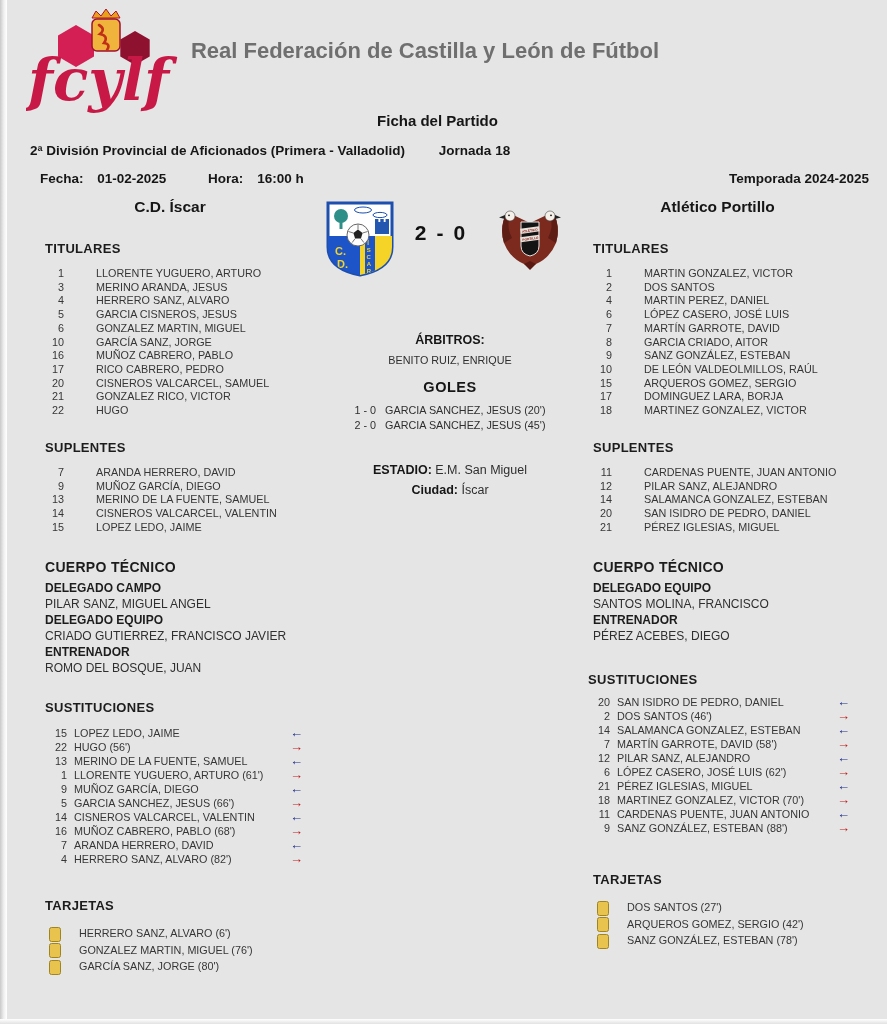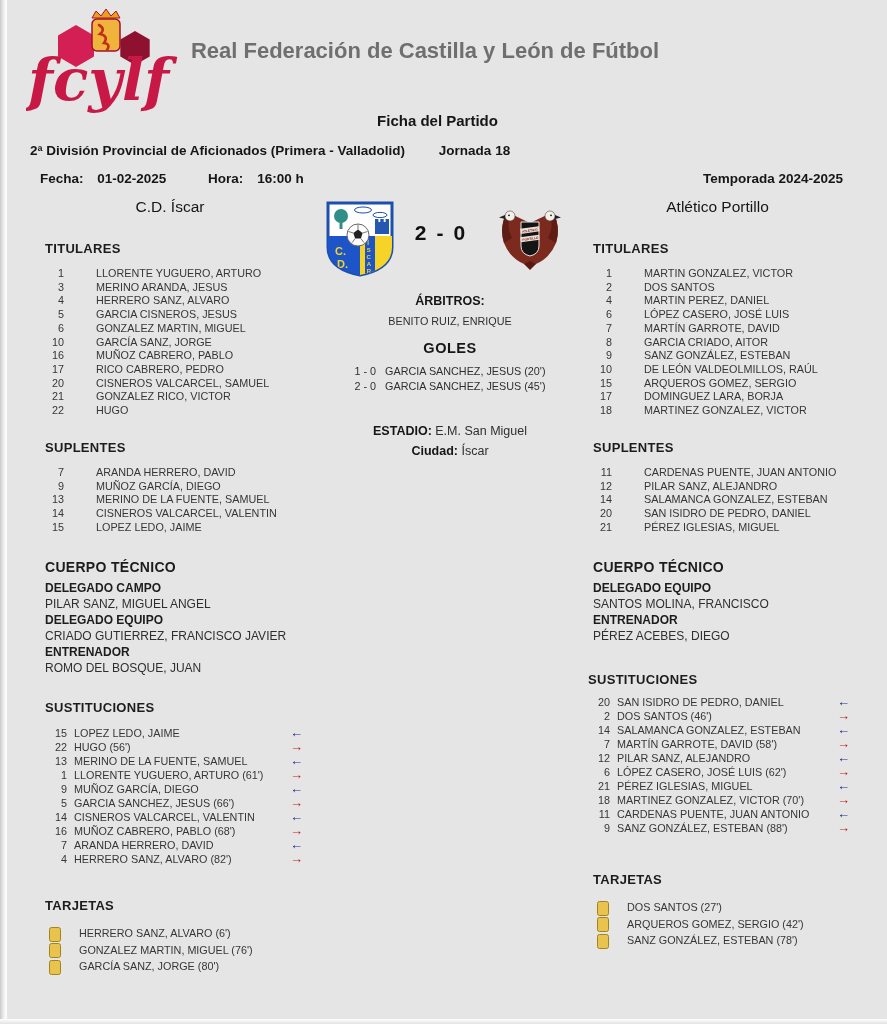--- a/index.html
+++ b/index.html
@@ -12,37 +12,37 @@
 
   
   .logo{position:absolute;left:26px;top:6px;width:152px;height:112px;}
   .fed-title{position:absolute;left:160px;top:38px;width:530px;text-align:center;
              font-size:22px;font-weight:bold;color:#6f6f6f;}
 
   .doc-title{position:absolute;left:0;right:12px;top:112px;text-align:center;
              font-size:15px;font-weight:bold;color:#161616;}
   .competition-line{position:absolute;left:30px;top:143px;font-size:13.5px;font-weight:bold;color:#161616;}
   .competition-line .jornada{margin-left:30px;}
-  .meta-line{position:absolute;left:40px;right:44px;top:171px;font-size:13.5px;font-weight:bold;color:#161616;}
+  .meta-line{position:absolute;left:40px;right:18px;top:171px;font-size:13.5px;font-weight:bold;color:#161616;}
   .meta-line .gap-s{display:inline-block;width:10px;}
   .meta-line .gap-l{display:inline-block;width:38px;}
   .temporada{position:absolute;right:0;top:0;}
 
   
-  .team-name{position:absolute;top:198px;font-size:15.5px;font-weight:normal;color:#161616;text-align:center;}
+  .team-name{position:absolute;top:198px;font-size:15.5px;font-weight:bold;color:#161616;text-align:center;}
   .team-name.home{left:30px;width:280px;}
   .team-name.away{left:575px;width:285px;}
   .crest-home{position:absolute;left:325px;top:200px;}
   .crest-away{position:absolute;left:498px;top:208px;}
   .score{position:absolute;left:393px;top:221px;width:94px;text-align:center;
          font-size:21px;font-weight:bold;color:#111;}
   .score span{margin:0 5px;}
 
   
-  .ccol{position:absolute;left:330px;width:240px;text-align:center;}
+  .ccol{position:absolute;left:330px;width:240px;text-align:center;margin-top:39px;}
   .arbitros-label{top:294px;font-size:12.5px;font-weight:bold;color:#161616;}
   .arbitros-rows{top:315px;font-size:10.8px;}
   .goles-label{top:340px;font-size:14.5px;font-weight:bold;color:#161616;letter-spacing:.5px;}
   .goles-rows{top:364px;font-size:10.8px;}
   .goles-rows .grow{display:flex;justify-content:center;gap:9px;line-height:14.5px;}
   .estadio-line{top:424px;font-size:12.5px;}
   .ciudad-line{top:444px;font-size:12.5px;}
   .blbl{font-weight:bold;color:#161616;}
 
   

